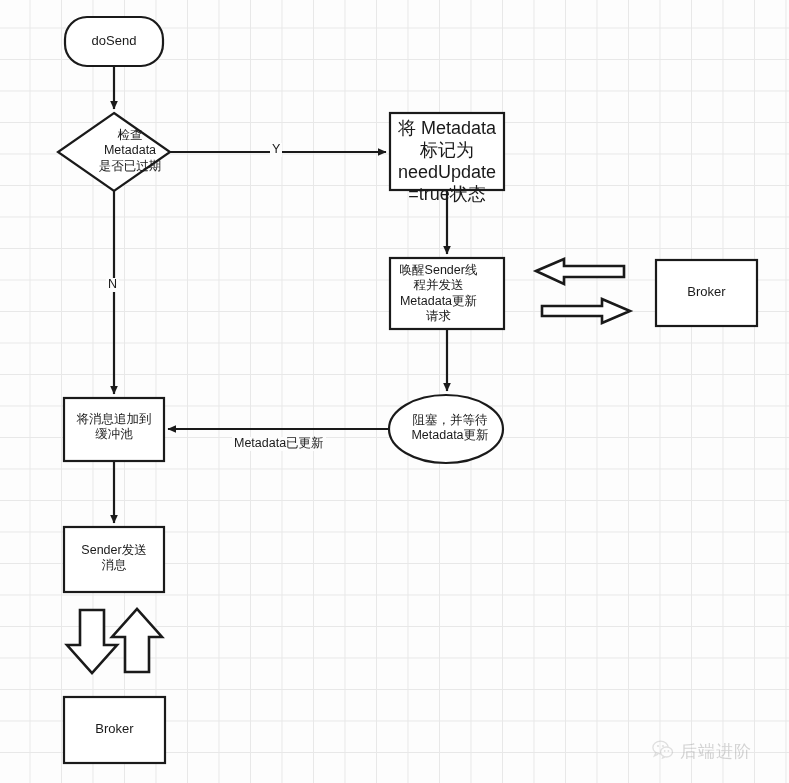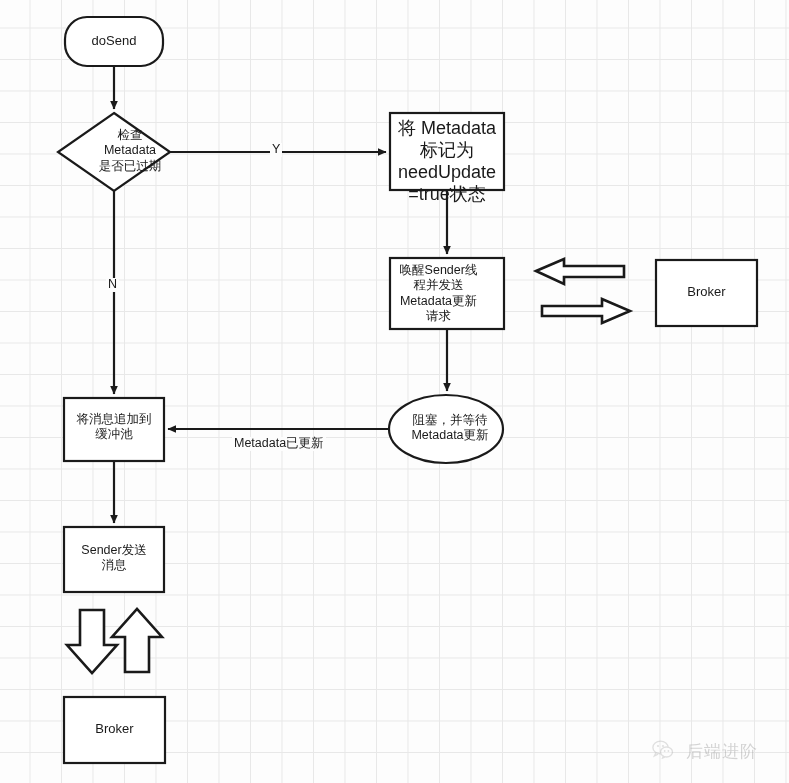--- a/index.html
+++ b/index.html
@@ -49,21 +49,21 @@
     background: #fdfdfd;
     padding: 0 2px;
     line-height: 1.1;
     white-space: nowrap;
   }
   .edge-label.cjk { font-size: 12.5px; }
   .watermark {
     position: absolute;
     display: flex;
     align-items: flex-start;
-    gap: 12px;
+    gap: 6px;
     opacity: 0.42;
     pointer-events: none;
   }
   .watermark-text {
     font-size: 17px;
     color: #9a9a9a;
     letter-spacing: 1px;
     font-family: "DejaVu Sans", "Liberation Sans", sans-serif;
   }
 </style>

